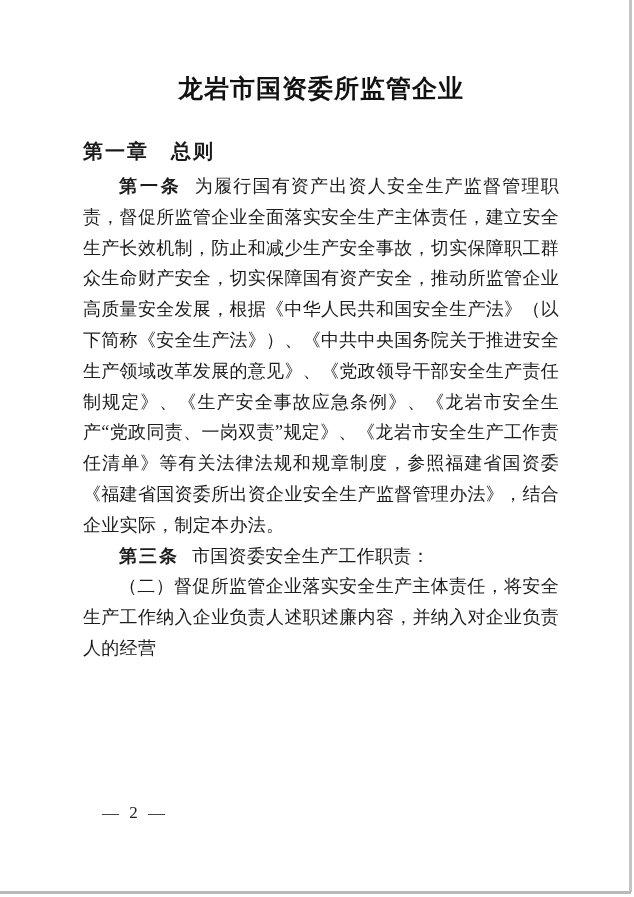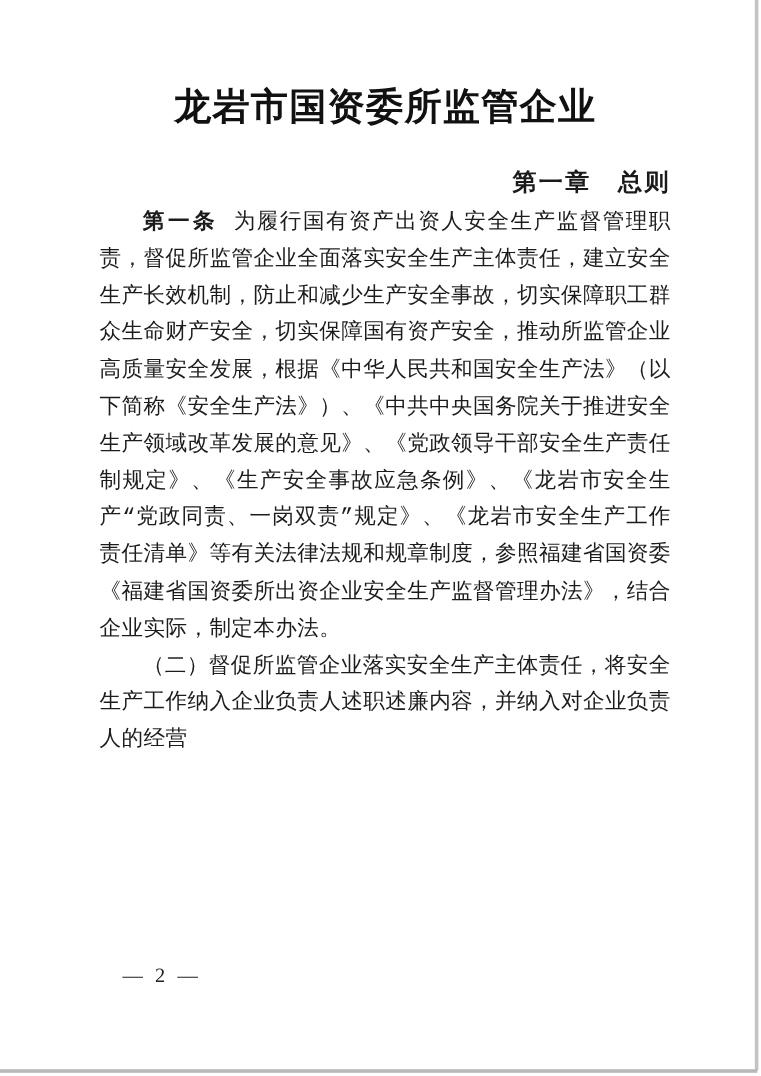--- a/index.html
+++ b/index.html
@@ -35,46 +35,45 @@
   }
   .content {
     position: absolute;
     left: 83px;
     top: 0;
     width: 476px;
   }
   .doc-title {
     margin-top: 72px;
     text-align: center;
-    font-size: 31px;
+    font-size: 25px;
     font-weight: bold;
     line-height: 33px;
     letter-spacing: 1px;
     color: #111111;
   }
   .chapter-heading {
     margin-top: 33px;
-    text-align: right;
+    text-align: left;
     font-family: "Liberation Sans", sans-serif;
     font-size: 20px;
     font-weight: 600;
     letter-spacing: 2px;
     color: #1a1a1a;
   }
   .body-text {
     margin-top: 6px;
     font-size: 18px;
     line-height: 30.8px;
     text-align: justify;
     letter-spacing: 0.3px;
   }
   .body-text p {
     margin: 0;
     text-indent: 2em;
-    font-family: Liberation Mono, monospace;
   }
   .art-label {
     font-weight: bold;
     letter-spacing: 2px;
     margin-right: 13px;
   }
   .art-label:empty {
     margin-right: 0;
     letter-spacing: 0;
   }
@@ -100,20 +99,23 @@
 
     <div class="chapter-heading">第一章　总则</div>
 
     <div class="body-text">
 
       <p>
         <span class="art-label">第一条</span><span>为履行国有资产出资人安全生产监督管理职责，督促所监管企业全面落实安全生产主体责任，建立安全生产长效机制，防止和减少生产安全事故，切实保障职工群众生命财产安全，切实保障国有资产安全，推动所监管企业高质量安全发展，根据《中华人民共和国安全生产法》（以下简称《安全生产法》）、《中共中央国务院关于推进安全生产领域改革发展的意见》、《党政领导干部安全生产责任制规定》、《生产安全事故应急条例》、《龙岩市安全生产“党政同责、一岗双责”规定》、《龙岩市安全生产工作责任清单》等有关法律法规和规章制度，参照福建省国资委《福建省国资委所出资企业安全生产监督管理办法》，结合企业实际，制定本办法。</span>
       </p>
 
 
+      <p>
+        <span class="art-label">第三条</span><span>市国资委安全生产工作职责：</span>
+      </p>
 
 
       <p>
         <span class="art-label"></span><span>（二）督促所监管企业落实安全生产主体责任，将安全生产工作纳入企业负责人述职述廉内容，并纳入对企业负责人的经营</span>
       </p>
 
     </div>
 
   </div>
 

